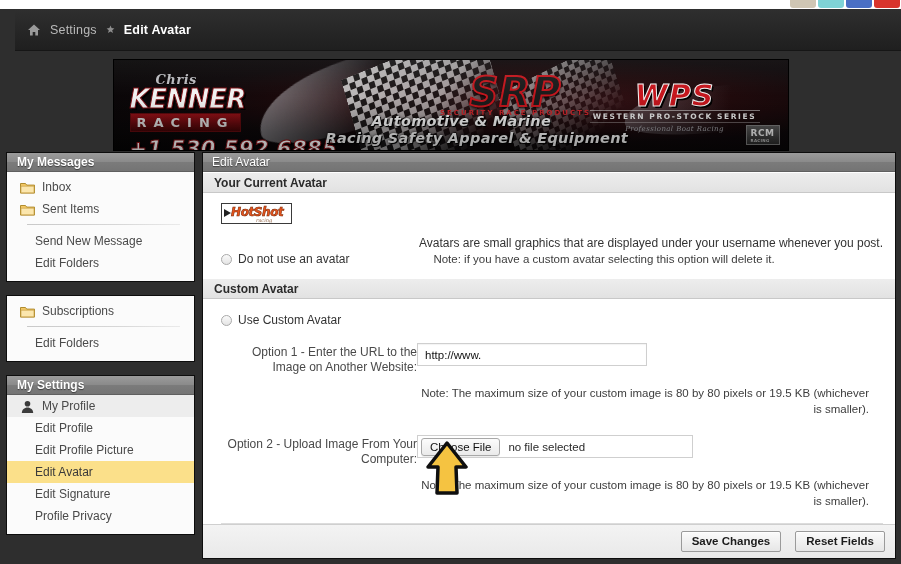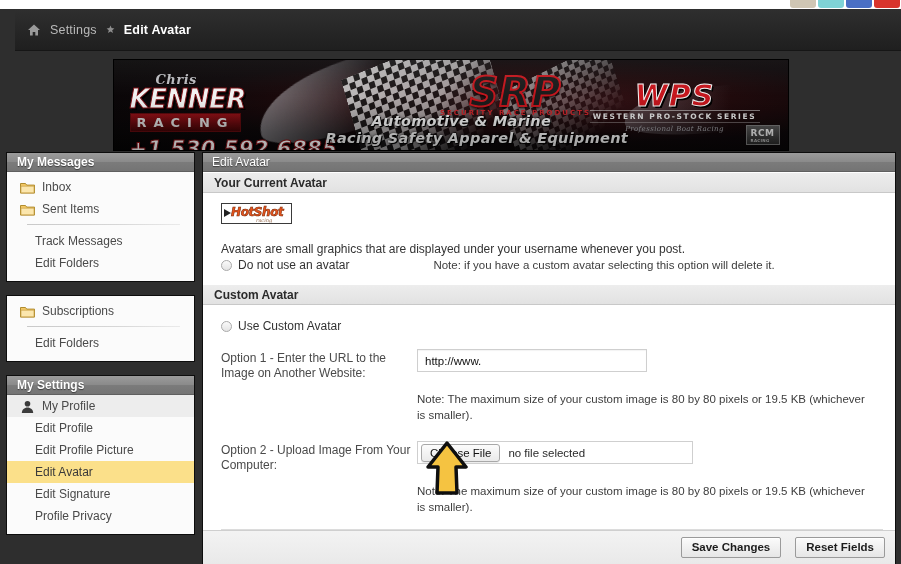--- a/index.html
+++ b/index.html
@@ -202,21 +202,21 @@
     text-shadow: 0 1px 1px rgba(0,0,0,.5);
     border-bottom: 1px solid #5f5f5f;
   }
   .sec-head {
     height: 21px; line-height: 21px; padding-left: 11px;
     font-size: 12px; font-weight: bold; color: #2b2b2b;
     background: linear-gradient(180deg,#ededed,#e2e2e2);
     border-bottom: 1px solid #c8c8c8;
     border-top: 1px solid #ffffff;
   }
-  .sec-body { padding: 10px 12px 12px 18px; background: #fff; }
+  .sec-body { padding: 10px 12px 12px 18px; background: #fff; text-align: right; }
 
   .avatar-img {
     width: 71px; height: 21px; border: 1px solid #3a3a3a; background: #ffffff;
     position: relative; overflow: hidden; margin-bottom: 5px;
   }
   .av-arrow {
     position:absolute; left:2px; top:5px; width:0;height:0;
     border-top:4px solid transparent; border-bottom:4px solid transparent;
     border-left:7px solid #222;
   }
@@ -225,21 +225,21 @@
     font-family: "DejaVu Sans", sans-serif; font-weight: bold; font-style: italic;
     font-size: 12px; line-height: 13px; color: #e8541c;
     -webkit-text-stroke: .6px #7a2a08;
     letter-spacing: -.4px;
   }
   .av-sub {
     position:absolute; left: 34px; top: 13px;
     font-family:"DejaVu Serif", serif; font-style: italic; font-size: 5px; color:#8a5a3a;
   }
 
-  .desc { font-size: 12px; color: #333; margin: 18px 0 2px 0; }
+  .desc { font-size: 12px; color: #333; margin: 12px 0 2px 0; }
 
   .radio-line { display: flex; align-items: center; font-size: 12px; color: #333; margin-top: 2px; }
   .radio {
     width: 11px; height: 11px; border-radius: 50%;
     border: 1px solid #a9a9a9; background: linear-gradient(180deg,#fafafa,#e4e4e4);
     margin-right: 6px; flex: none;
   }
   .note-inline { margin-left: 84px; font-size: 11.5px; color: #3d3d3d; }
 
   .opt-row { display: flex; margin-top: 16px; }
@@ -368,21 +368,21 @@
             <span class="nav-ico">
               <svg width="15" height="13" viewBox="0 0 15 13">
                   <path d="M0.5 2.5h5l1.2 1.6h7.8v8H0.5z" fill="#f3c765" stroke="#b08c2e" stroke-width="1"></path>
                   <path d="M1 5.2h13v6.6H1z" fill="#fbe6ad" stroke="#c9a049" stroke-width=".7"></path>
                 </svg>
             </span>
             <span>Sent Items</span>
           </div>
           <div class="nav-sep"></div>
           <div class="nav-row indent">
-            <span>Track Messages</span>
+            <span>Send New Message</span>
           </div>
           <div class="nav-row indent">
             <span>Edit Folders</span>
           </div>
         </div>
       </div>
 
       <div class="panel">
         <div class="panel-body">
           <div class="nav-row">

